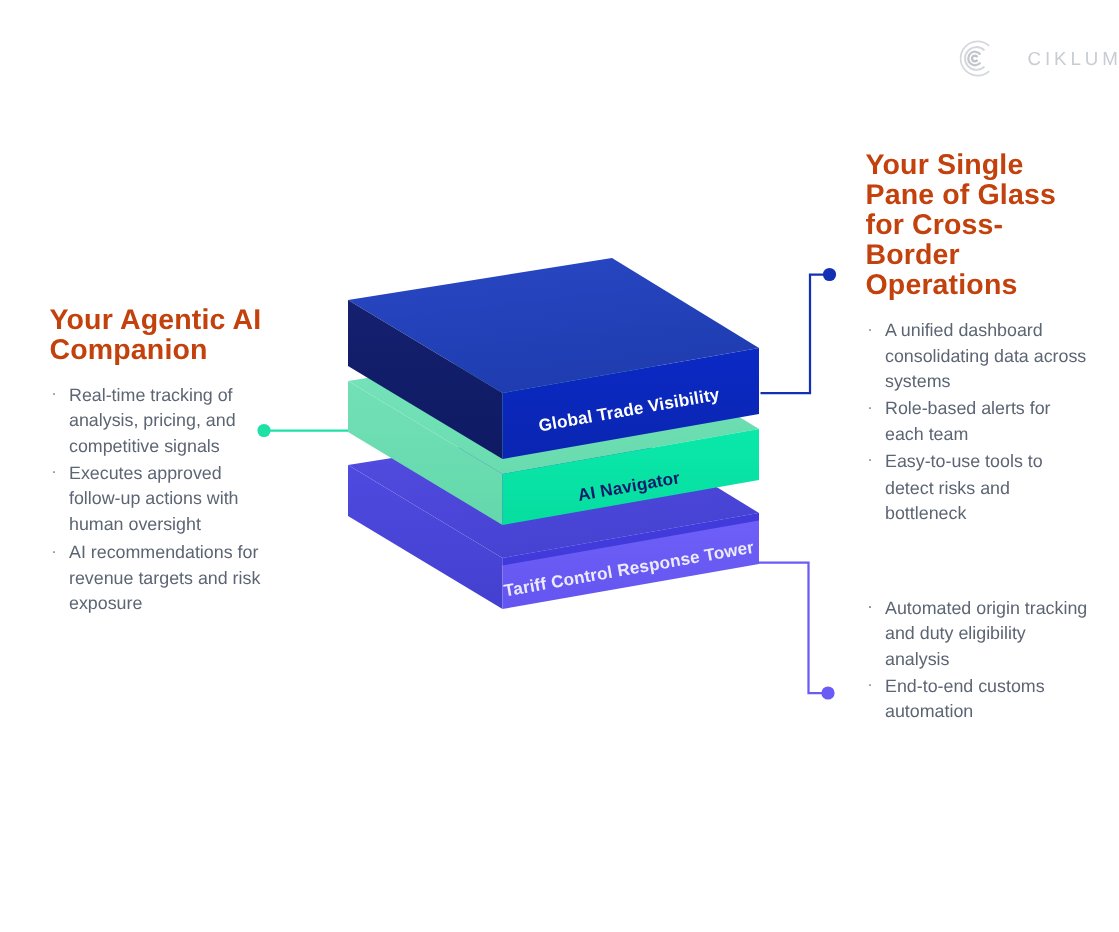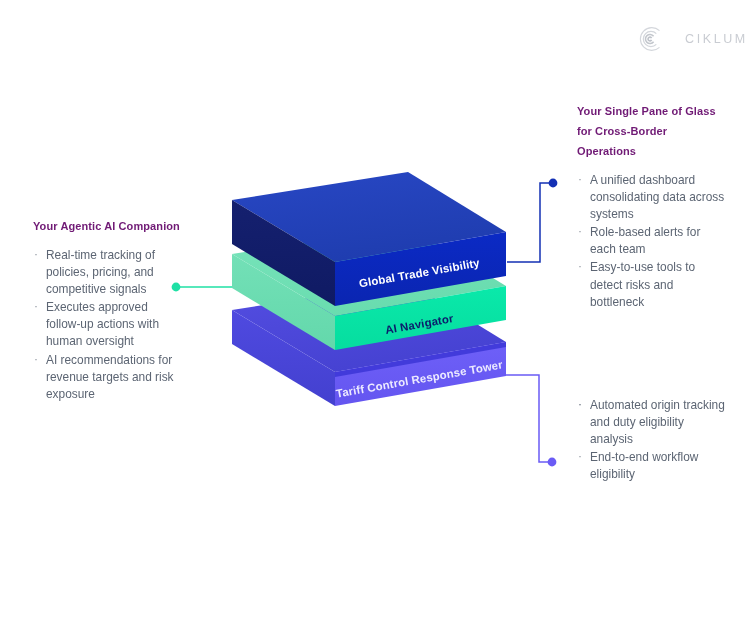--- a/index.html
+++ b/index.html
@@ -20,38 +20,38 @@
   .logo-mark{width:26px;height:26px;display:block;}
   .logo-word{
     font-size:12.5px;letter-spacing:2.6px;color:#c9ccd2;
     font-weight:400;line-height:1;
   }
 
   
   .block{position:absolute;}
   .block h3{
     margin:0 0 11px 0;
-    font-size:11px;line-height:20px;
-    font-weight:600;color:#701a75;
+    font-size:19px;line-height:20px;
+    font-weight:600;color:#c2410c;
     letter-spacing:.1px;
   }
   .block ul{list-style:none;margin:0;padding:0;}
   .block li{
     position:relative;
     padding-left:13px;
     font-size:11.9px;line-height:17.1px;
     color:#5c6573;
     margin-bottom:1px;
   }
   .block li .bul{
     position:absolute;left:1px;top:-1px;
     color:#8e959f;font-size:12px;line-height:17.1px;
   }
 
-  #block-left{left:33px;top:216px;width:148px;}
+  #block-left{left:33px;top:204px;width:148px;}
   #block-tr{left:577px;top:101px;width:150px;}
   #block-br{left:577px;top:396px;width:152px;}
 
   
   .conn{position:absolute;}
   .conn svg{display:block;overflow:visible;}
 
   
   .stack{position:absolute;left:0;top:0;width:746px;height:621px;}
   .stack svg{display:block;}
@@ -165,21 +165,21 @@
         <text class="slab-label" x="420" y="277" text-anchor="middle" transform="rotate(-10 420 277)" style="font-size:11.4px;fill:#ffffff;">Global Trade Visibility</text>
       </g>
     </svg>
   </div>
 
   <div class="block" id="block-left">
     <h3>Your Agentic AI Companion</h3>
     <ul>
       <li>
         <span class="bul">·</span>
-        <span>Real-time tracking of policies, pricing, and competitive signals</span>
+        <span>Real-time tracking of analysis, pricing, and competitive signals</span>
       </li>
       <li>
         <span class="bul">·</span>
         <span>Executes approved follow-up actions with human oversight</span>
       </li>
       <li>
         <span class="bul">·</span>
         <span>AI recommendations for revenue targets and risk exposure</span>
       </li>
     </ul>
@@ -207,18 +207,18 @@
     <ul>
       <li>
         <span class="bul">·</span>
       </li>
       <li>
         <span class="bul">·</span>
         <span>Automated origin tracking and duty eligibility analysis</span>
       </li>
       <li>
         <span class="bul">·</span>
-        <span>End-to-end workflow eligibility</span>
+        <span>End-to-end customs automation</span>
       </li>
     </ul>
   </div>
 
 </div>
 
 </body></html>

